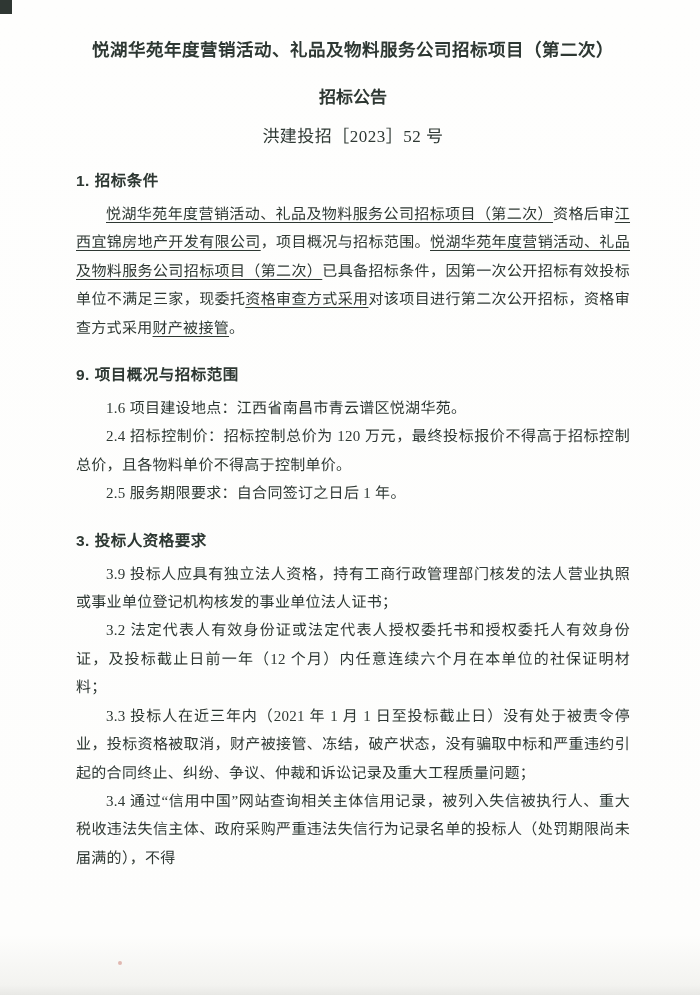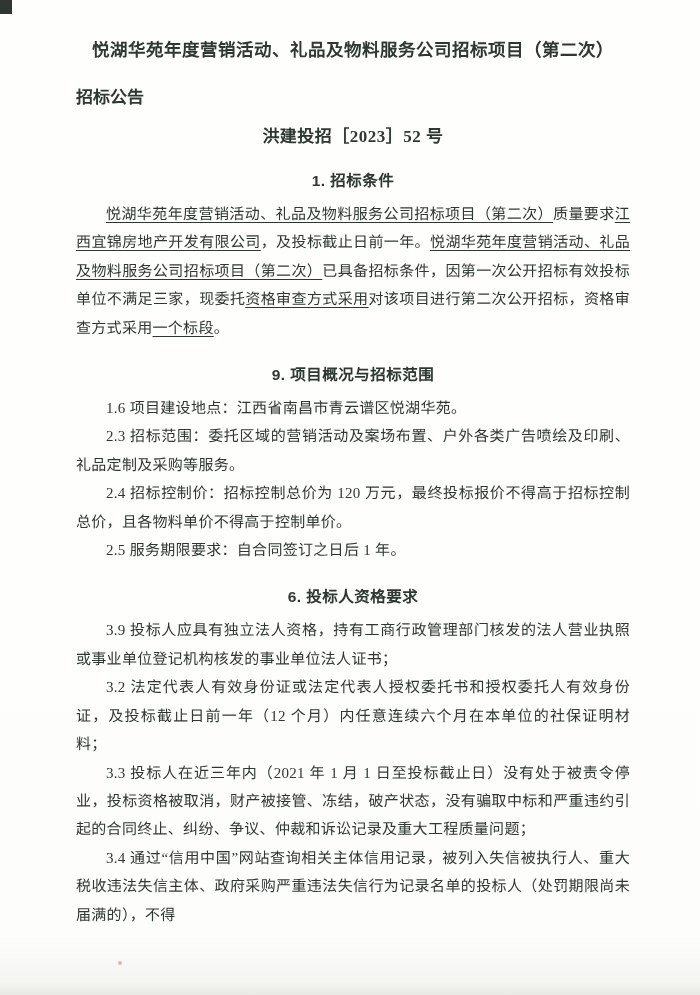--- a/index.html
+++ b/index.html
@@ -45,38 +45,38 @@
     font-size: 17.5px;
     font-weight: bold;
     text-align: center;
     letter-spacing: 0.5px;
     line-height: 24px;
   }
   .subtitle {
     margin: 25px 0 0 0;
     font-size: 17px;
     font-weight: bold;
+    text-align: center;
     line-height: 22px;
   }
   .docnum {
     margin: 17px 0 0 0;
     font-size: 17px;
-    font-weight: bold;
+    font-weight: normal;
     text-align: center;
     line-height: 22px;
     letter-spacing: 0.5px;
   }
   .sec-heading {
     margin: 23px 0 9px 0;
     font-size: 15.5px;
     font-weight: bold;
     font-family: "Liberation Sans", "DejaVu Sans", sans-serif;
     letter-spacing: 0.5px;
     line-height: 20px;
-    text-align: center;
   }
   .para {
     margin: 0;
     font-size: 15px;
     line-height: 28.4px;
     text-align: justify;
     text-indent: 2em;
     letter-spacing: 0.3px;
   }
   .u {
@@ -91,27 +91,26 @@
 <div class="page">
   <div class="corner-mark"></div>
   <div class="speck"></div>
 
   <div class="content">
     <h1 class="title">悦湖华苑年度营销活动、礼品及物料服务公司招标项目（第二次）</h1>
     <h2 class="subtitle">招标公告</h2>
     <h2 class="docnum">洪建投招［2023］52 号</h2>
 
     <h3 class="sec-heading">1. 招标条件</h3>
-    <p class="para"><span class="u">悦湖华苑年度营销活动、礼品及物料服务公司招标项目（第二次）</span><span>质量要求</span><span class="u">江西宜锦房地产开发有限公司</span><span>，及投标截止日前一年。</span><span class="u">悦湖华苑年度营销活动、礼品及物料服务公司招标项目（第二次）</span><span>已具备招标条件，因第一次公开招标有效投标单位不满足三家，现委托</span><span class="u">资格审查方式采用</span><span>对该项目进行第二次公开招标，资格审查方式采用</span><span class="u">一个标段</span><span>。</span></p>
+    <p class="para"><span class="u">悦湖华苑年度营销活动、礼品及物料服务公司招标项目（第二次）</span><span>资格后审</span><span class="u">江西宜锦房地产开发有限公司</span><span>，项目概况与招标范围。</span><span class="u">悦湖华苑年度营销活动、礼品及物料服务公司招标项目（第二次）</span><span>已具备招标条件，因第一次公开招标有效投标单位不满足三家，现委托</span><span class="u">资格审查方式采用</span><span>对该项目进行第二次公开招标，资格审查方式采用</span><span class="u">财产被接管</span><span>。</span></p>
 
     <h3 class="sec-heading">9. 项目概况与招标范围</h3>
     <p class="para">1.6 项目建设地点：江西省南昌市青云谱区悦湖华苑。</p>
-    <p class="para">2.3 招标范围：委托区域的营销活动及案场布置、户外各类广告喷绘及印刷、礼品定制及采购等服务。</p>
     <p class="para">2.4 招标控制价：招标控制总价为 120 万元，最终投标报价不得高于招标控制总价，且各物料单价不得高于控制单价。</p>
     <p class="para">2.5 服务期限要求：自合同签订之日后 1 年。</p>
 
-    <h3 class="sec-heading">6. 投标人资格要求</h3>
+    <h3 class="sec-heading">3. 投标人资格要求</h3>
     <p class="para">3.9 投标人应具有独立法人资格，持有工商行政管理部门核发的法人营业执照或事业单位登记机构核发的事业单位法人证书；</p>
     <p class="para">3.2 法定代表人有效身份证或法定代表人授权委托书和授权委托人有效身份证，及投标截止日前一年（12 个月）内任意连续六个月在本单位的社保证明材料；</p>
     <p class="para">3.3 投标人在近三年内（2021 年 1 月 1 日至投标截止日）没有处于被责令停业，投标资格被取消，财产被接管、冻结，破产状态，没有骗取中标和严重违约引起的合同终止、纠纷、争议、仲裁和诉讼记录及重大工程质量问题；</p>
     <p class="para">3.4 通过“信用中国”网站查询相关主体信用记录，被列入失信被执行人、重大税收违法失信主体、政府采购严重违法失信行为记录名单的投标人（处罚期限尚未届满的），不得</p>
   </div>
 </div>
 
 </body></html>

